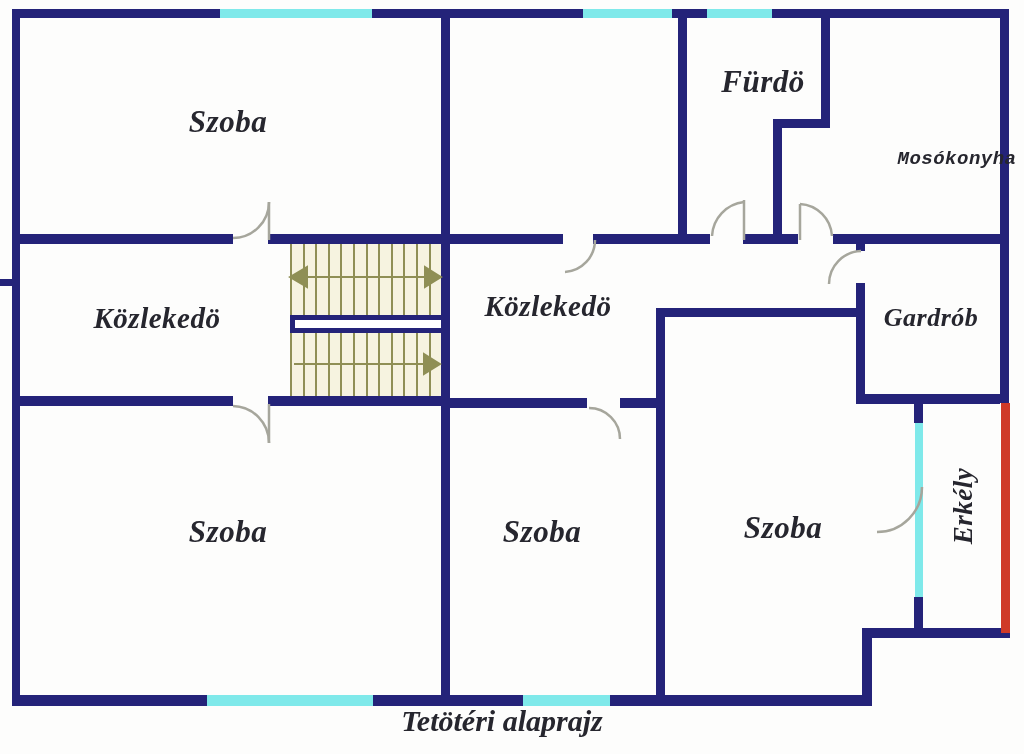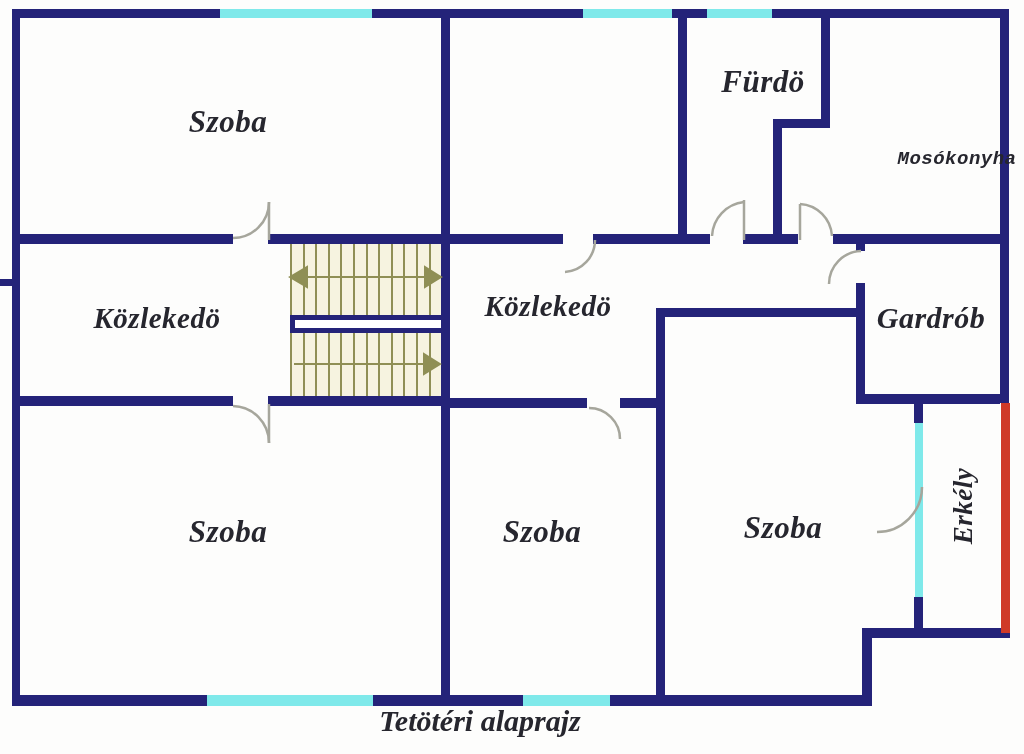--- a/index.html
+++ b/index.html
@@ -122,21 +122,21 @@
       <line x1="294" y1="364" x2="426" y2="364"></line>
       <polygon points="440,364 424,354 424,374"></polygon>
     </g>
   </svg>
 
   <div class="room-label" style="left:228px;top:122px;font-size:31px;">Szoba</div>
   <div class="room-label" style="left:763px;top:82px;font-size:31px;">Fürdö</div>
   <div class="room-label" style="left:957px;top:159px;font-size:19px;font-family:Liberation Mono, monospace;">Mosókonyha</div>
   <div class="room-label" style="left:157px;top:318px;font-size:29px;">Közlekedö</div>
   <div class="room-label" style="left:548px;top:306px;font-size:29px;">Közlekedö</div>
-  <div class="room-label" style="left:931px;top:318px;font-size:30px;">Gardrób</div>
+  <div class="room-label" style="left:931px;top:318px;font-size:26px;">Gardrób</div>
   <div class="room-label" style="left:228px;top:532px;font-size:31px;">Szoba</div>
   <div class="room-label" style="left:542px;top:532px;font-size:31px;">Szoba</div>
   <div class="room-label" style="left:783px;top:528px;font-size:31px;">Szoba</div>
   <div class="room-label vertical" style="left:963px;top:506px;font-size:27px;">Erkély</div>
 
-  <div id="title-label" style="left:480px;top:721px;">Tetötéri alaprajz</div>
+  <div id="title-label" style="left:502px;top:721px;">Tetötéri alaprajz</div>
 
 </div>
 
 </body></html>

